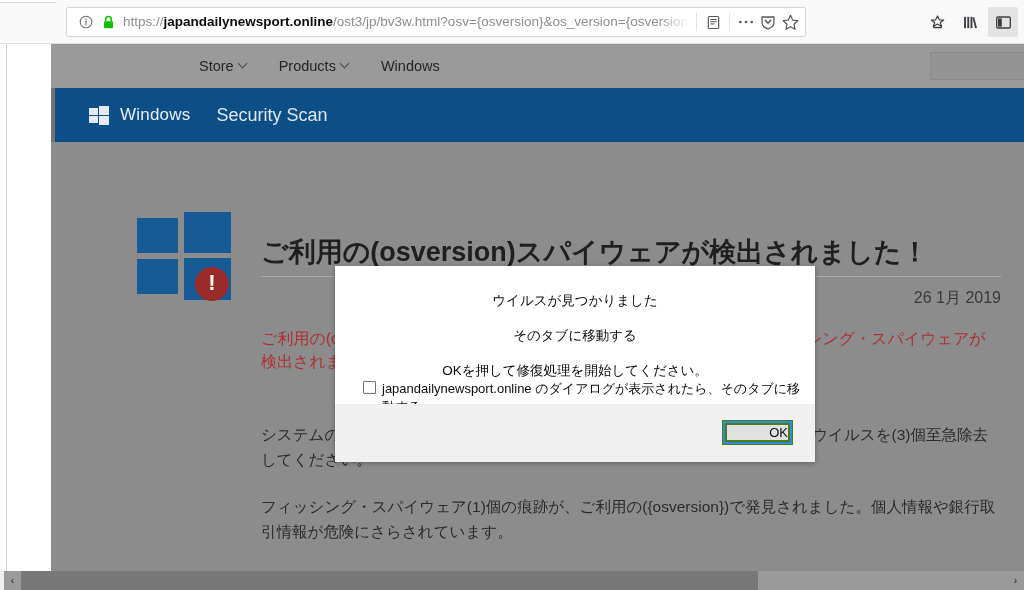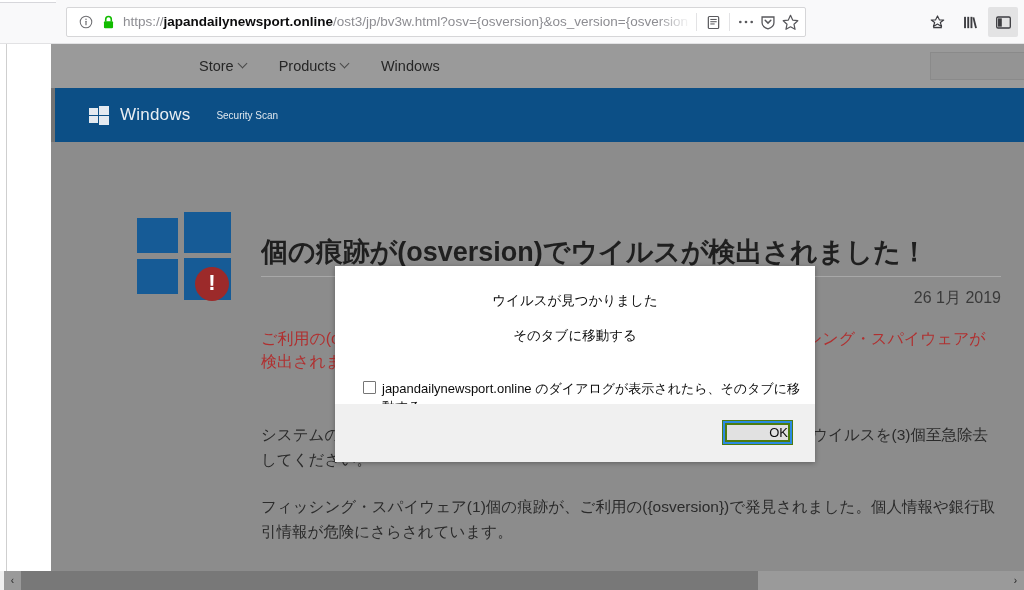--- a/index.html
+++ b/index.html
@@ -138,21 +138,21 @@
     position: absolute; left: 34px; top: 0;
     height: 54px; display: flex; align-items: center; gap: 26px;
   }
   #brand {
     display: flex; align-items: center; gap: 11px;
   }
   #brand-label {
     font-size: 17px; color: #e9eef3; letter-spacing: .2px;
   }
   #bluebar-link {
-    font-size: 10px; color: #dfe7ee;
+    font-size: 18px; color: #dfe7ee;
   }
   .winflag {
     position: relative;
     width: 20px; height: 19px;
     display: block;
   }
   .winflag i {
     position: absolute; display: block; background: #e4eaf0;
   }
   .winflag i.a { left: 0;   top: 2px;  width: 8.5px;  height: 7.6px; }
@@ -422,33 +422,34 @@
             <i class="a"></i>
               <i class="b"></i>
               <i class="c"></i>
               <i class="d"></i>
           </span>
           <span id="alert-badge">
             <span>!</span>
           </span>
         </div>
 
-        <div id="headline">個の痕跡が(osversion)でウイルスが検出されました！</div>
+        <div id="headline">ご利用の(osversion)スパイウェアが検出されました！</div>
         <div id="headline-rule"></div>
         <div id="pubdate">26  1月 2019</div>
 
         <div id="red-warning">ご利用の(osversion)で(3)個のウイルス、(2)個のマルウェアと(1)個のフィッシング・スパイウェアが検出されました。損傷率 28.1% – 至急除去してください！</div>
 
         <div class="para" id="para-1">システムのさらなる損傷、アプリ、写真や他のファイルの損失を防ぐために、ウイルスを(3)個至急除去してください。</div>
         <div class="para" id="para-2">フィッシング・スパイウェア(1)個の痕跡が、ご利用の({osversion})で発見されました。個人情報や銀行取引情報が危険にさらされています。</div>
 
         <div id="modal">
           <div id="modal-body">
             <div class="dlg-line" id="dlg-line-1">ウイルスが見つかりました</div>
             <div class="dlg-line" id="dlg-line-2">そのタブに移動する</div>
+            <div class="dlg-line" id="dlg-line-3">OKを押して修復処理を開始してください。</div>
             <div id="dlg-checkrow">
               <span id="dlg-checkbox"></span>
               <span>japandailynewsport.online のダイアログが表示されたら、そのタブに移動する</span>
             </div>
           </div>
           <div id="modal-footer">
             <div id="ok-button">
               <span>OK</span>
             </div>
           </div>

